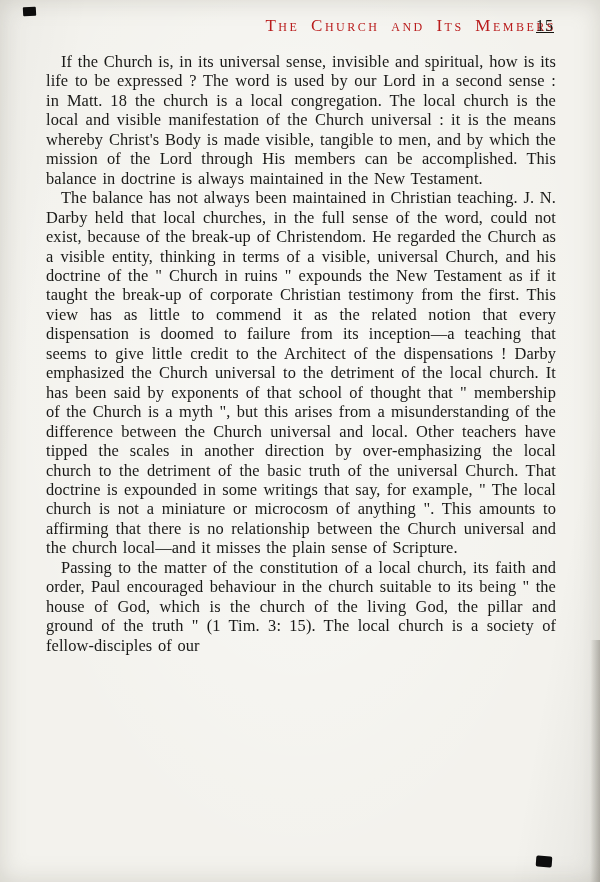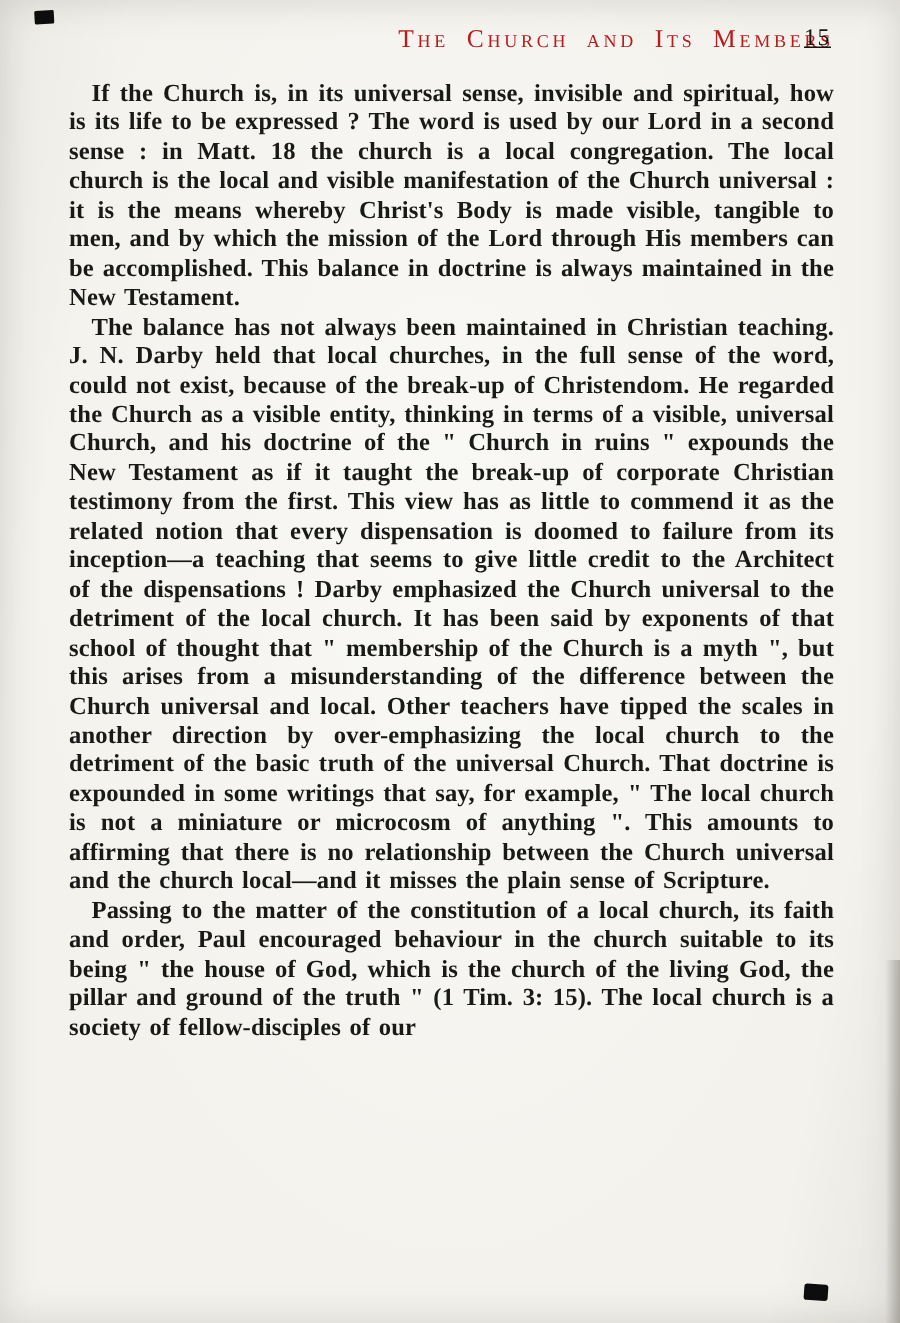--- a/index.html
+++ b/index.html
@@ -60,21 +60,20 @@
     line-height: 19.45px;
     text-align: justify;
     word-spacing: 0.09em;
     letter-spacing: 0.1px;
   }
   .para {
     margin: 0;
   }
   .para.indent {
     text-indent: 15px;
-    font-weight: bold;
   }
   .artifact {
     position: absolute;
     background: #0d0d0d;
   }
   .artifact.top-left {
     left: 23px; top: 7px;
     width: 13px; height: 9px;
     border-radius: 1px;
     transform: rotate(-3deg);

